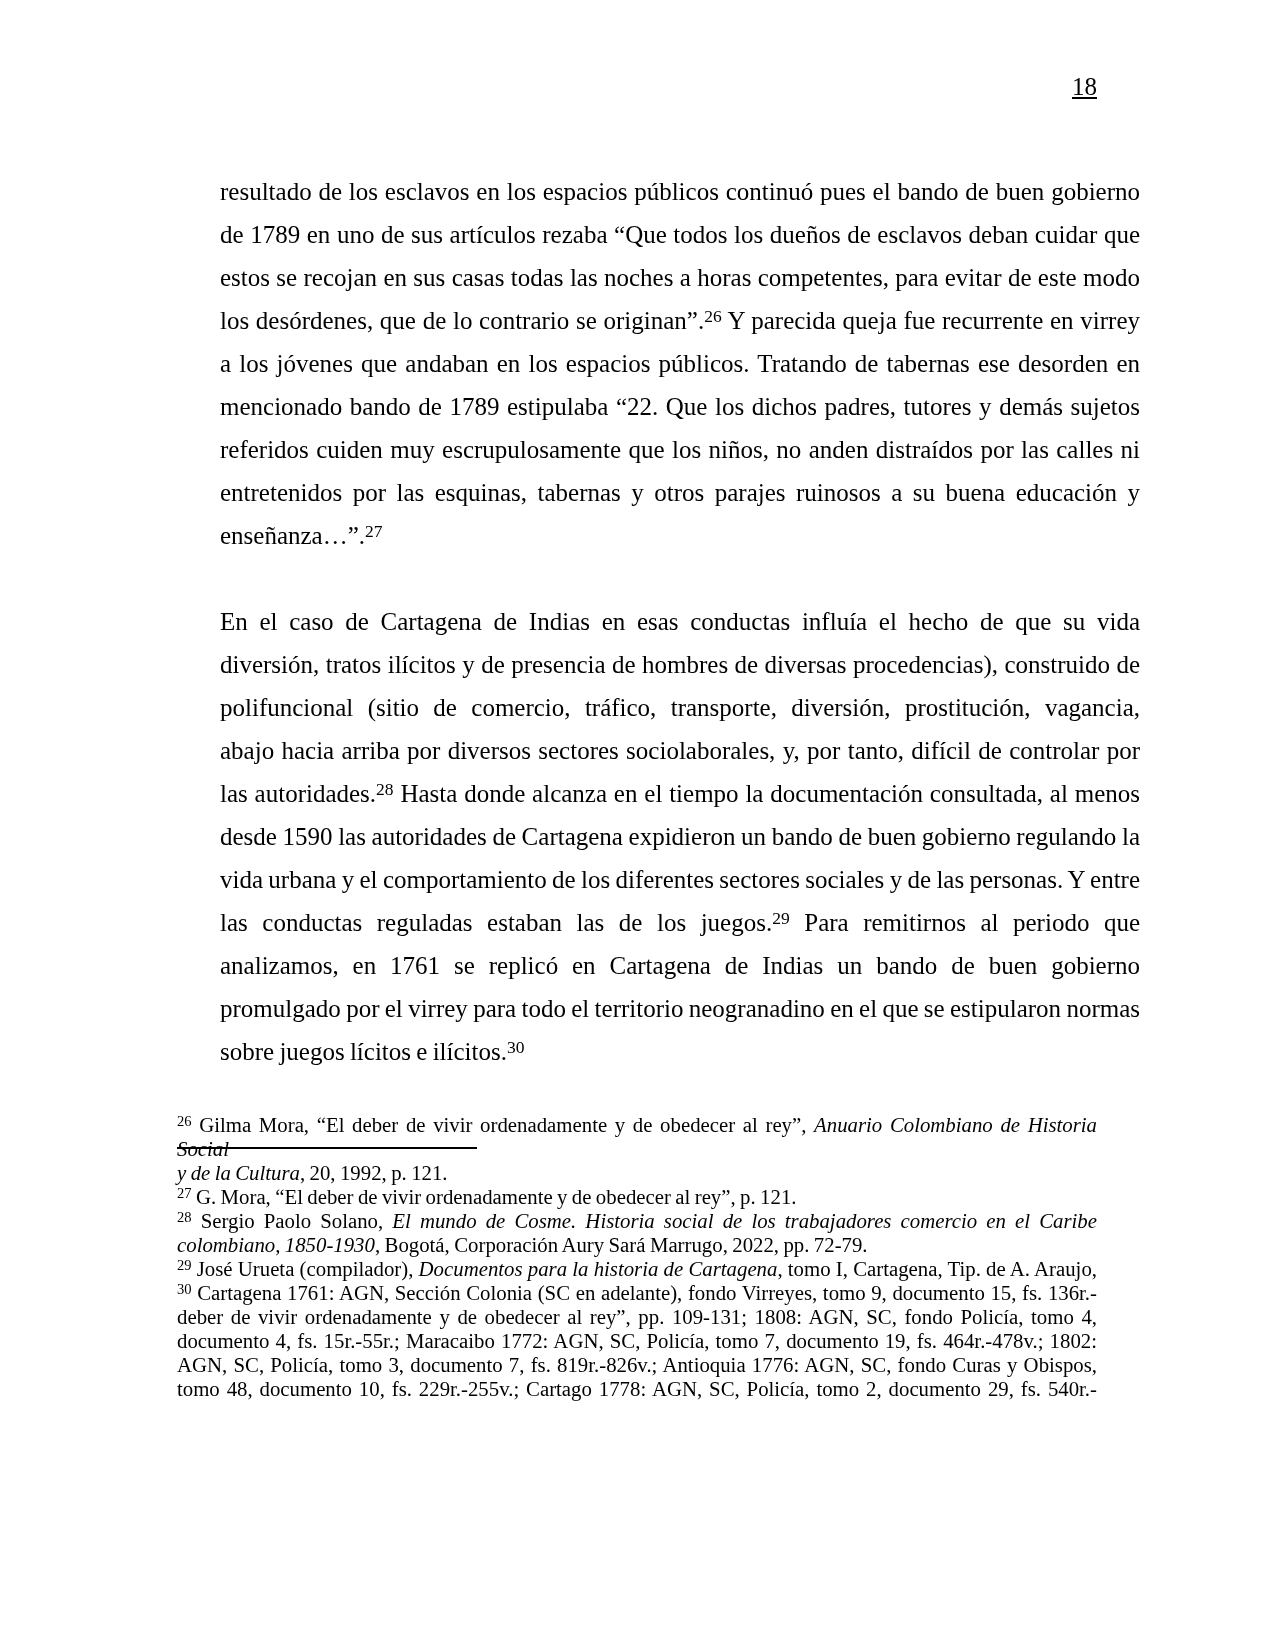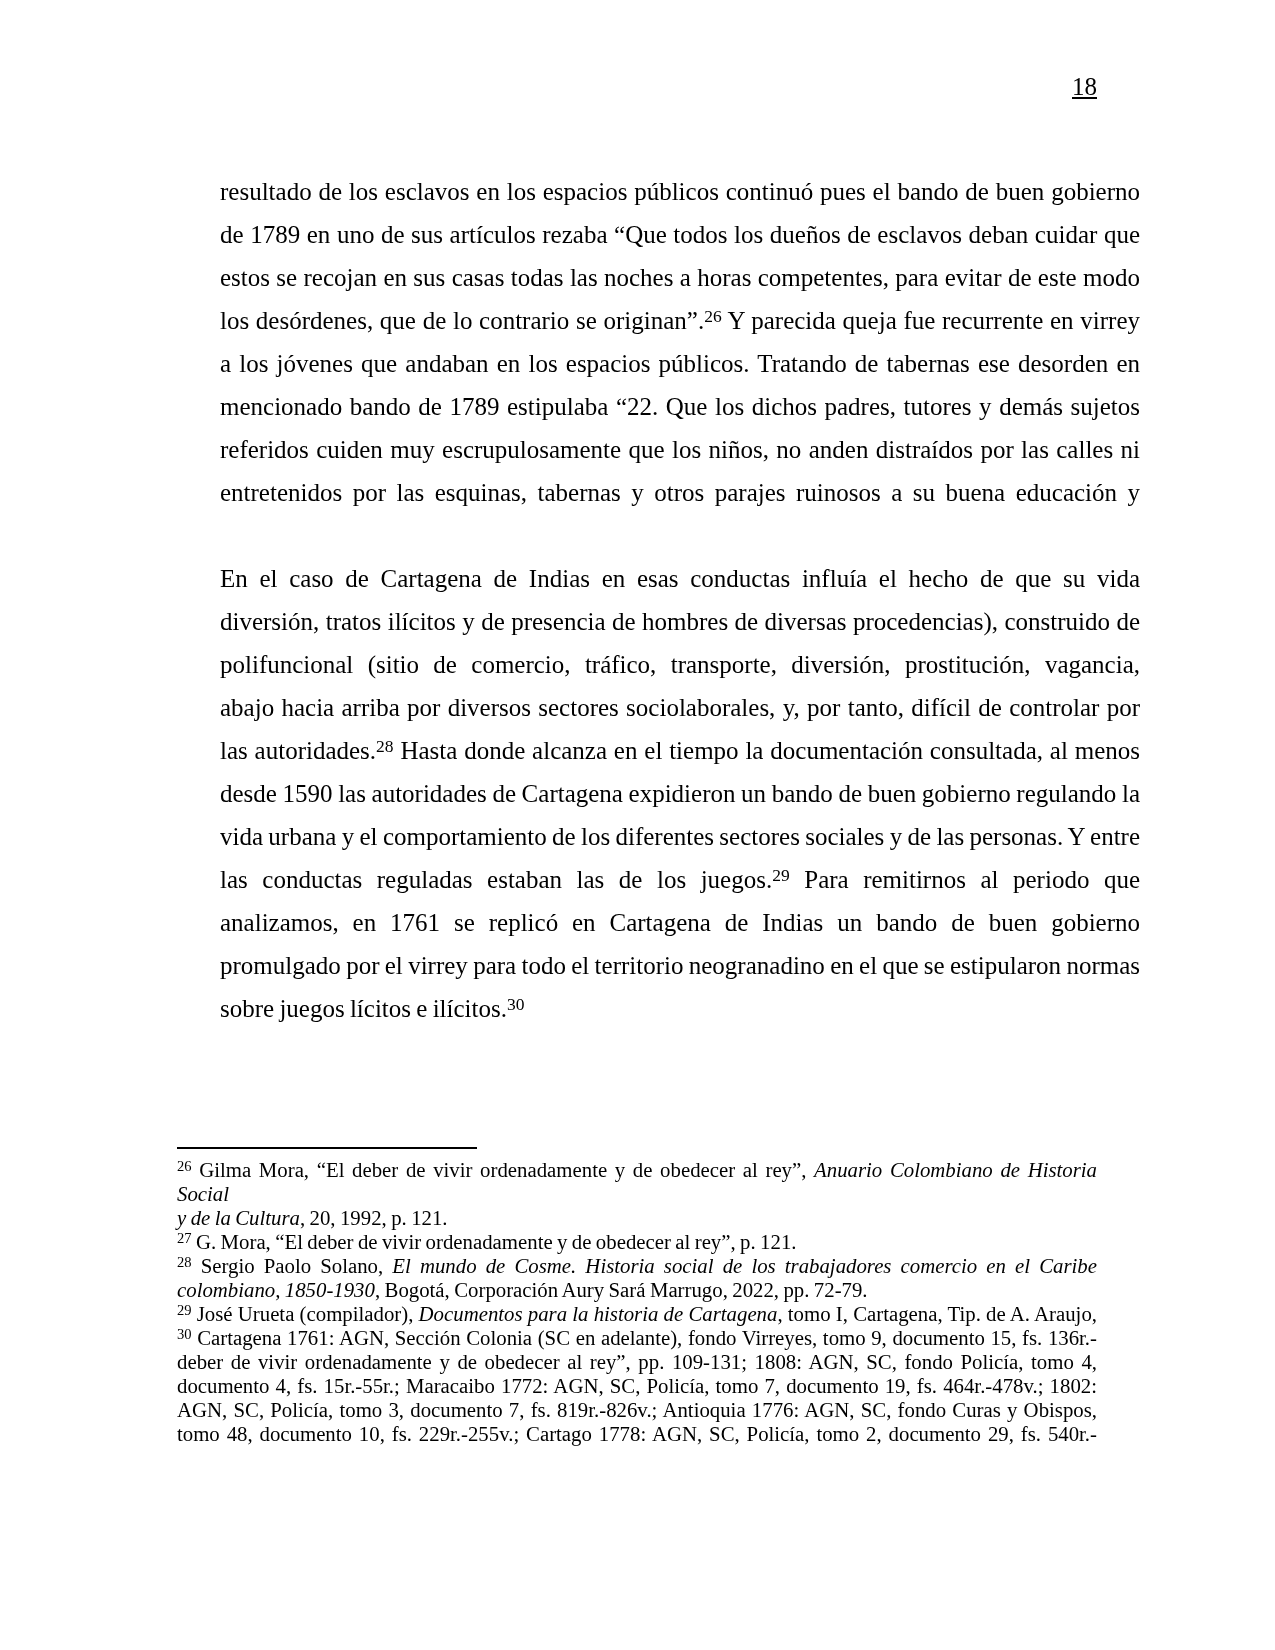--- a/index.html
+++ b/index.html
@@ -44,21 +44,21 @@
   .fn-sep {
     position: absolute;
     left: 177px;
     top: 1147px;
     width: 300px;
     border-top: 2px solid #000000;
   }
   .footnotes {
     position: absolute;
     left: 177px;
-    top: 1158px;
+    top: 1113px;
     width: 920px;
     font-size: 20.8px;
     line-height: 24px;
     word-spacing: -0.8px;
   }
 </style>
 </head>
 <body>
 
 <div class="page">
@@ -68,20 +68,21 @@
   <div class="body-text">
     <div class="paragraph">
         <div class="tline"><span>resultado de los esclavos en los espacios públicos continuó pues el bando de buen gobierno</span></div>
         <div class="tline"><span>de 1789 en uno de sus artículos rezaba “Que todos los dueños de esclavos deban cuidar que</span></div>
         <div class="tline"><span>estos se recojan en sus casas todas las noches a horas competentes, para evitar de este modo</span></div>
         <div class="tline"><span>los desórdenes, que de lo contrario se originan”.</span><span class="sup">26</span><span> Y parecida queja fue recurrente en virrey</span></div>
         <div class="tline"><span>a los jóvenes que andaban en los espacios públicos. Tratando de tabernas ese desorden en</span></div>
         <div class="tline"><span>mencionado bando de 1789 estipulaba “22. Que los dichos padres, tutores y demás sujetos</span></div>
         <div class="tline"><span>referidos cuiden muy escrupulosamente que los niños, no anden distraídos por las calles ni</span></div>
         <div class="tline"><span>entretenidos por las esquinas, tabernas y otros parajes ruinosos a su buena educación y</span></div>
+        <div class="tline last"><span>enseñanza…”.</span><span class="sup">27</span></div>
       </div>
     <div class="paragraph">
         <div class="tline"><span>En el caso de Cartagena de Indias en esas conductas influía el hecho de que su vida</span></div>
         <div class="tline"><span>diversión, tratos ilícitos y de presencia de hombres de diversas procedencias), construido de</span></div>
         <div class="tline"><span>polifuncional (sitio de comercio, tráfico, transporte, diversión, prostitución, vagancia,</span></div>
         <div class="tline"><span>abajo hacia arriba por diversos sectores sociolaborales, y, por tanto, difícil de controlar por</span></div>
         <div class="tline"><span>las autoridades.</span><span class="sup">28</span><span> Hasta donde alcanza en el tiempo la documentación consultada, al menos</span></div>
         <div class="tline"><span>desde 1590 las autoridades de Cartagena expidieron un bando de buen gobierno regulando la</span></div>
         <div class="tline"><span>vida urbana y el comportamiento de los diferentes sectores sociales y de las personas. Y entre</span></div>
         <div class="tline"><span>las conductas reguladas estaban las de los juegos.</span><span class="sup">29</span><span> Para remitirnos al periodo que</span></div>

